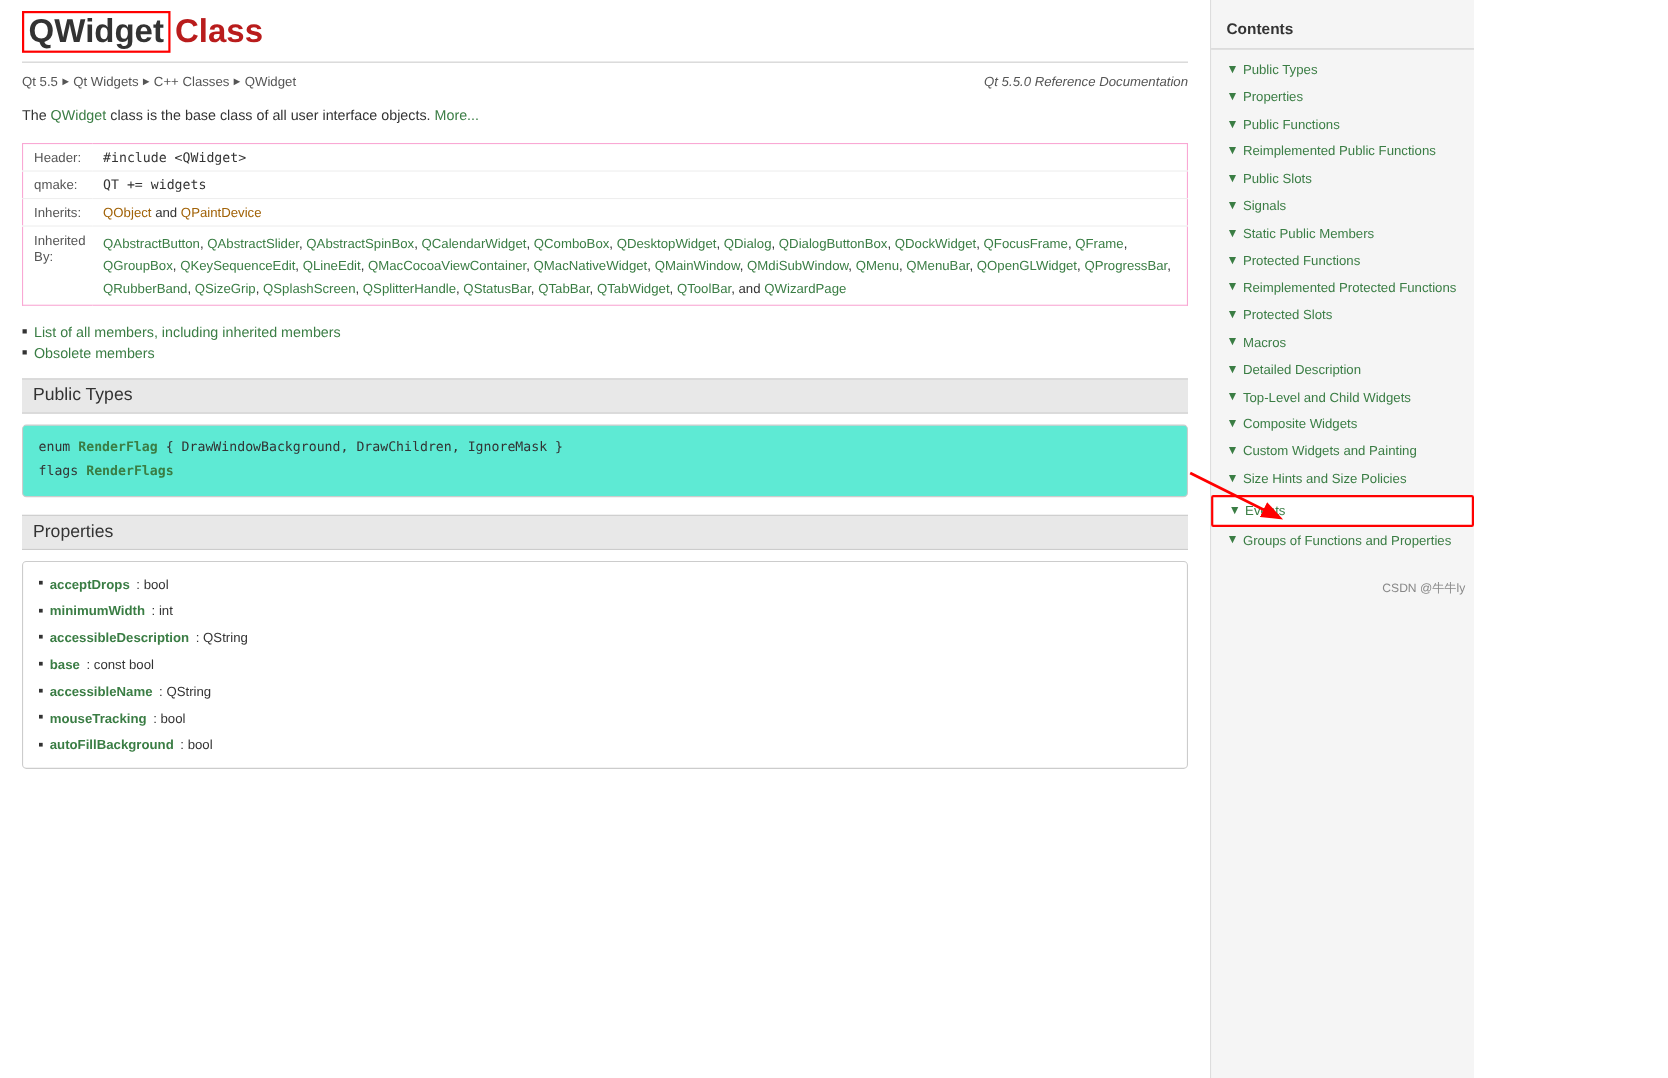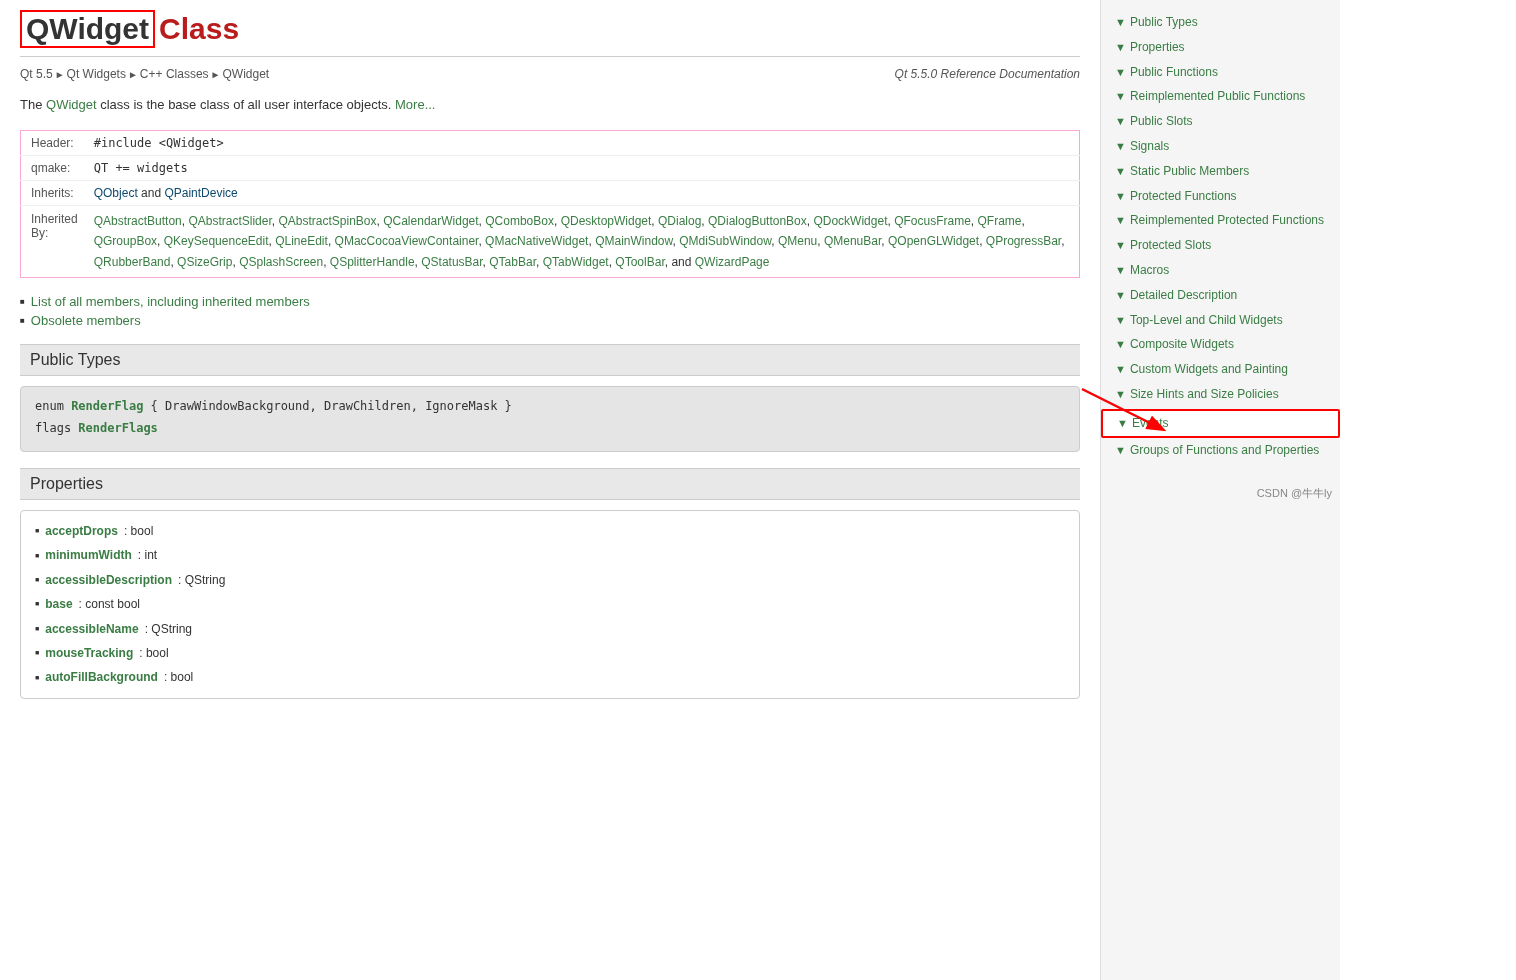--- a/index.html
+++ b/index.html
@@ -102,21 +102,21 @@
     }
     .info-table tr:last-child td {
       border-bottom: none;
     }
     .info-table .label {
       color: #555;
       white-space: nowrap;
       padding-right: 6px;
     }
     .info-table a {
-      color: #0c4a6e;
+      color: #a16207;
       text-decoration: none;
     }
 
     
     .inherited-list {
       font-size: 12px;
       line-height: 1.7;
     }
     .inherited-list a {
       color: #3a7d44;
@@ -156,21 +156,21 @@
       color: #333;
       margin-bottom: 10px;
     }
 
     
     .code-box {
       border: 1px solid #ccc;
       border-radius: 4px;
       padding: 10px 14px;
       margin-bottom: 16px;
-      background: #e5e5e5;
+      background: #5eead4;
       font-family: monospace;
       font-size: 12px;
     }
     .code-box .code-line {
       margin-bottom: 4px;
       line-height: 1.5;
     }
     .code-box a {
       color: #3a7d44;
       text-decoration: none;
@@ -374,20 +374,21 @@
       </div>
       <div class="prop-item">
         <a href="#"><strong>autoFillBackground</strong></a>
           <span class="type-text"> : bool</span>
       </div>
     </div>
 
   </div>
 
   <div class="sidebar annotation-wrapper">
+    <div class="sidebar-title">Contents</div>
 
     <div class="sidebar-item">
       <span class="arrow">▼</span>
       <a href="#">Public Types</a>
     </div>
     <div class="sidebar-item">
       <span class="arrow">▼</span>
       <a href="#">Properties</a>
     </div>
     <div class="sidebar-item">

